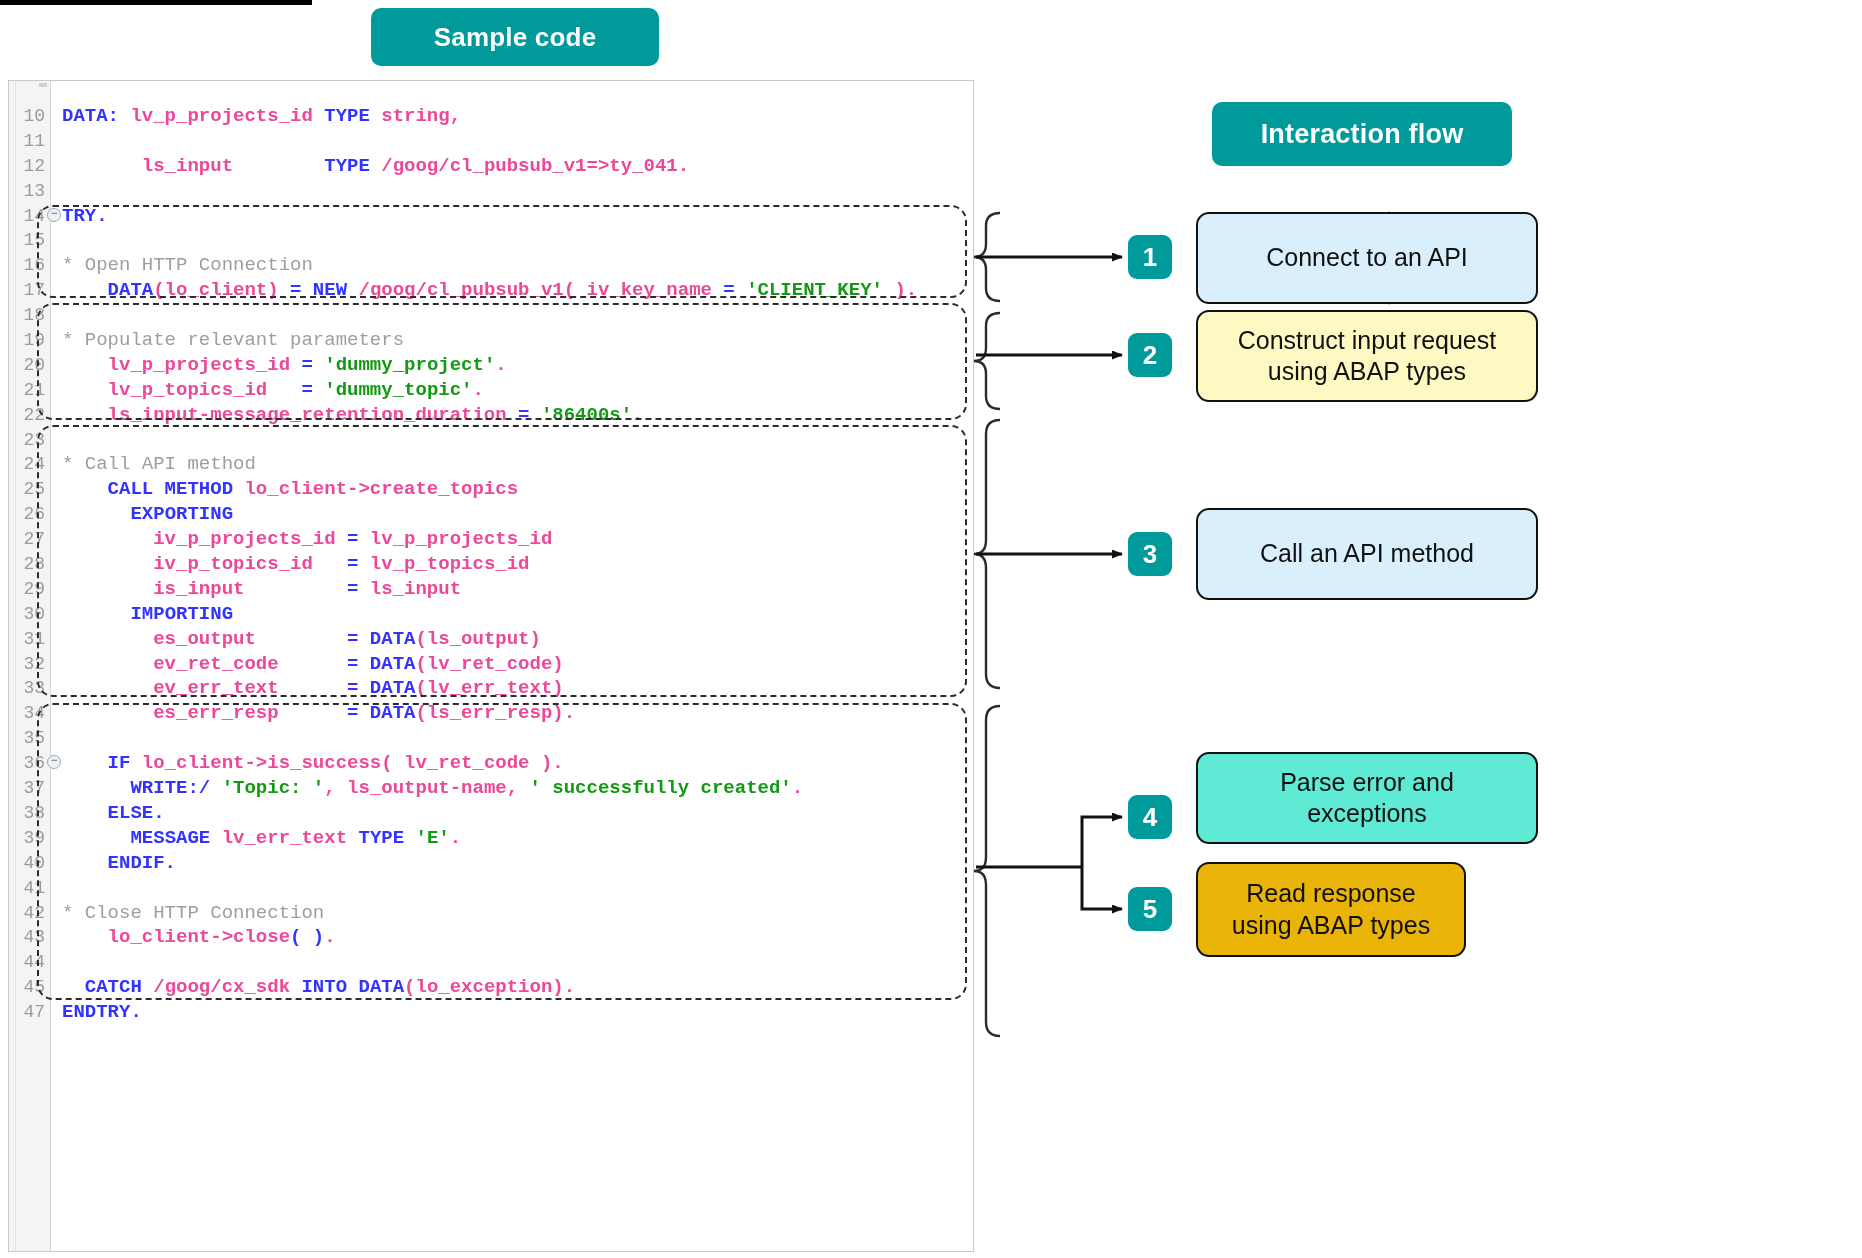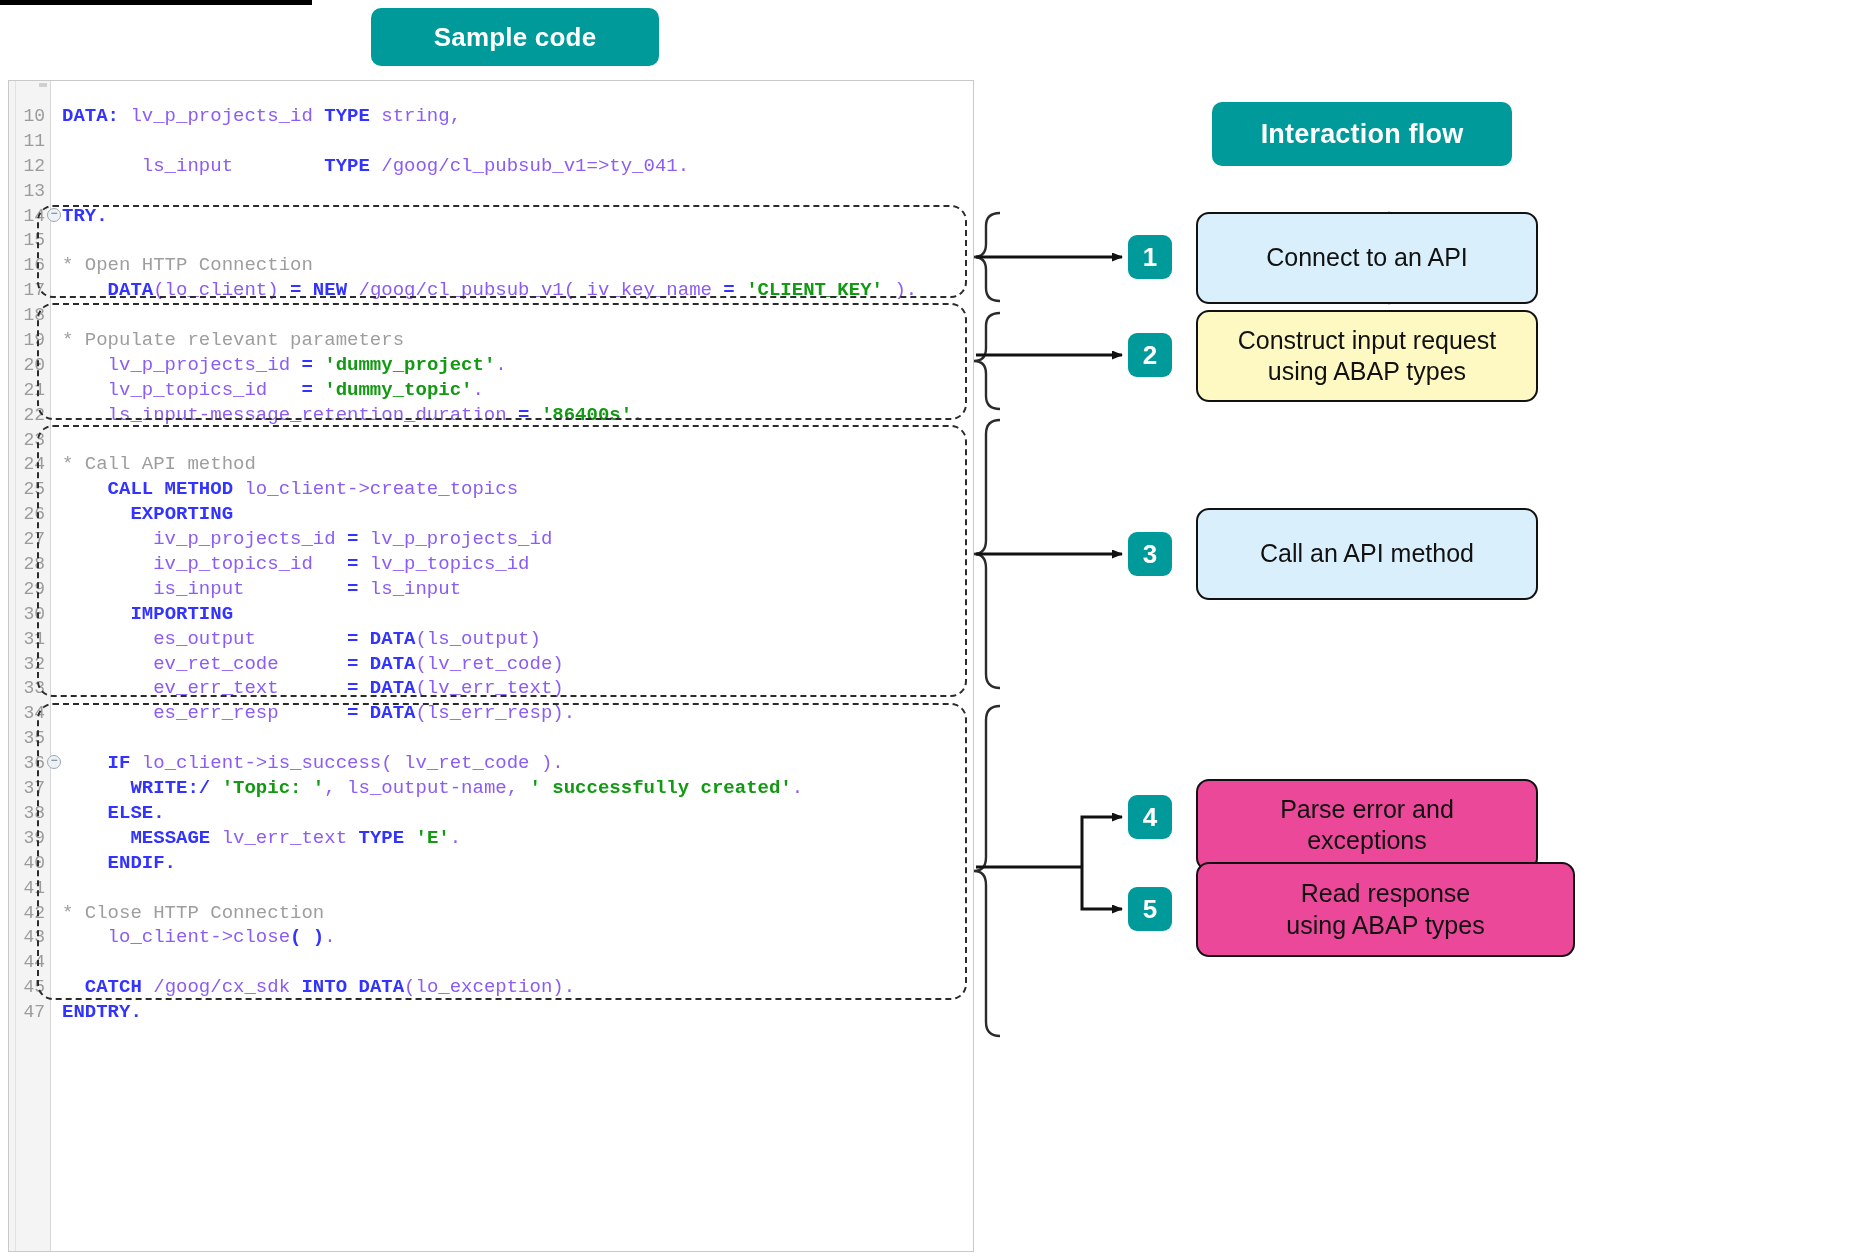--- a/index.html
+++ b/index.html
@@ -70,21 +70,21 @@
     width: 14px; height: 14px; border-radius: 50%;
     border: 1px solid #9aa8b5; background: #eef2f6;
     color: #5a6b7a; font-size: 12px; line-height: 12px; text-align: center;
   }
   .fold::before{ content:"−"; display:block; margin-top:-1px; }
   .src { position: absolute; left: 53px; top: 0; }
 
   .kw   { color: #3333ff; font-weight: bold; }
   .cmt  { color: #9e9e9e; }
   .str  { color: #129a12; font-weight: bold; }
-  .pln  { color: #8b5cf6; font-weight: normal; }
+  .pln  { color: #ec4899; font-weight: bold; }
   .op   { color: #3333ff; font-weight: bold; }
 
   
   .dash-box {
     position: absolute;
     border: 2px dashed #2b2b2b;
     border-radius: 16px;
     pointer-events: none;
   }
 
@@ -223,20 +223,20 @@
 
   <div class="step-box" style="left: 1196px; top: 212px; width: 342px; height: 92px; background: rgb(217, 239, 251); border-color: rgb(17, 17, 17);">
     <span>Connect to an API</span>
   </div>
   <div class="step-box" style="left: 1196px; top: 310px; width: 342px; height: 92px; background: #fef9c3; border-color: rgb(17, 17, 17);">
     <span>Construct input request<br>using ABAP types</span>
   </div>
   <div class="step-box" style="left: 1196px; top: 508px; width: 342px; height: 92px; background: rgb(217, 239, 251); border-color: rgb(17, 17, 17);">
     <span>Call an API method</span>
   </div>
-  <div class="step-box" style="left: 1196px; top: 779px; width: 342px; height: 92px; background: #ec4899; border-color: rgb(17, 17, 17);">
+  <div class="step-box" style="left: 1196px; top: 752px; width: 342px; height: 92px; background: #5eead4; border-color: rgb(17, 17, 17);">
     <span>Parse error and<br>exceptions</span>
   </div>
-  <div class="step-box" style="left: 1196px; top: 862px; width: 379px; height: 95px; background: #ec4899; border-color: rgb(17, 17, 17);">
+  <div class="step-box" style="left: 1196px; top: 862px; width: 270px; height: 95px; background: #eab308; border-color: rgb(17, 17, 17);">
     <span>Read response<br>using ABAP types</span>
   </div>
 
 </div>
 
 </body></html>

